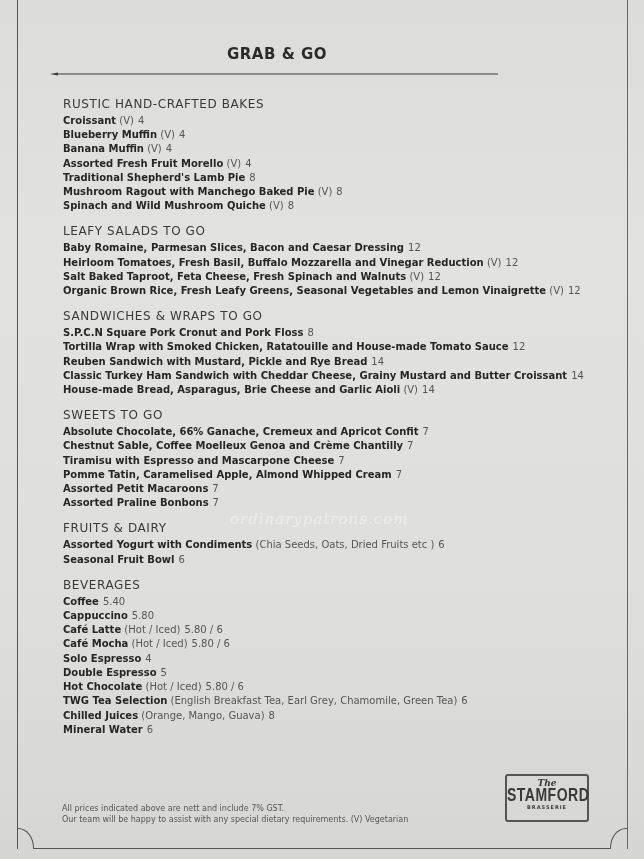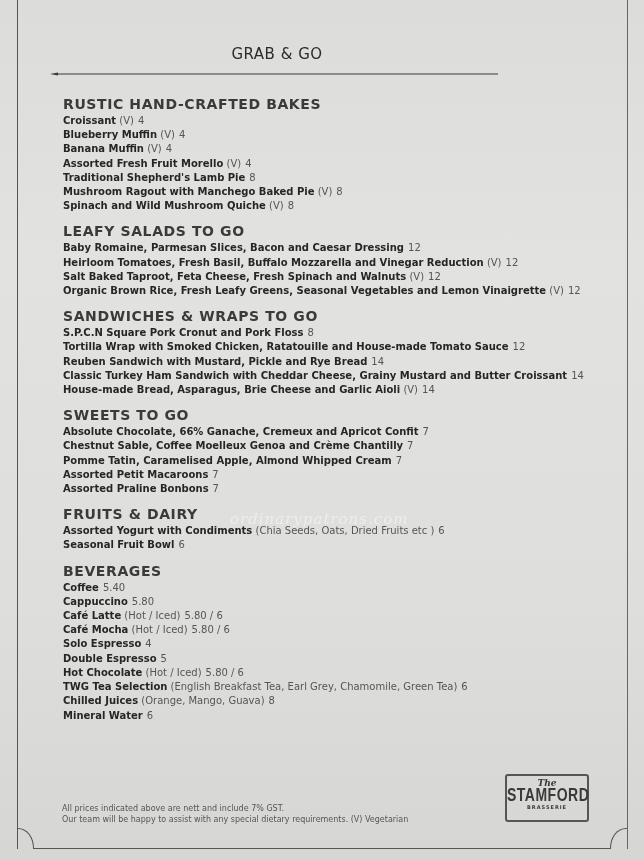--- a/index.html
+++ b/index.html
@@ -28,32 +28,32 @@
     border-top: 1px solid #555; border-right: 1px solid #555;
     border-top-right-radius: 16px 20px;
   }
   .corner-br {
     position: absolute; left: 610px; top: 828px; width: 16px; height: 20px;
     border-top: 1px solid #555; border-left: 1px solid #555;
     border-top-left-radius: 16px 20px;
   }
   .title {
     position: absolute; left: 0; width: 554px; top: 45px;
-    text-align: center; font-size: 15px; font-weight: normal; letter-spacing: 0.5px;
+    text-align: center; font-size: 15px; font-weight: bold; letter-spacing: 0.5px;
     color: #2b2b2b;
   }
   .divider {
     position: absolute; left: 44px; top: 74px; width: 448px;
   }
   .content {
     position: absolute; left: 63px; top: 96px; width: 560px;
   }
   .section { margin-bottom: 10px; }
   .section-title {
-    font-size: 14px; font-weight: bold; letter-spacing: 0.6px;
+    font-size: 12px; font-weight: normal; letter-spacing: 0.6px;
     color: #3a3a3a; margin-bottom: 2px; line-height: 16px;
   }
   .item {
     font-size: 10px; line-height: 14.2px; white-space: nowrap;
   }
   .item .name { font-weight: bold; color: #262626; }
   .item .note { color: #555; font-weight: normal; }
   .item .price { color: #555; font-weight: normal; margin-left: 4px; }
   .footer {
     position: absolute; left: 62px; top: 803px;
@@ -122,20 +122,21 @@
         <div class="item"><span class="name">Classic Turkey Ham Sandwich with Cheddar Cheese, Grainy Mustard and Butter Croissant</span><span class="price">14</span></div>
         <div class="item"><span class="name">House-made Bread, Asparagus, Brie Cheese and Garlic Aioli</span> <span class="note">(V)</span><span class="price">14</span></div>
       </div>
   </div>
 
   <div class="section">
     <div class="section-title">SWEETS TO GO</div>
     <div class="items">
         <div class="item"><span class="name">Absolute Chocolate, 66% Ganache, Cremeux and Apricot Confit</span><span class="price">7</span></div>
         <div class="item"><span class="name">Chestnut Sable, Coffee Moelleux Genoa and Crème Chantilly</span><span class="price">7</span></div>
+        <div class="item"><span class="name">Tiramisu with Espresso and Mascarpone Cheese</span><span class="price">7</span></div>
         <div class="item"><span class="name">Pomme Tatin, Caramelised Apple, Almond Whipped Cream</span><span class="price">7</span></div>
         <div class="item"><span class="name">Assorted Petit Macaroons</span><span class="price">7</span></div>
         <div class="item"><span class="name">Assorted Praline Bonbons</span><span class="price">7</span></div>
       </div>
   </div>
 
   <div class="section">
     <div class="section-title">FRUITS &amp; DAIRY</div>
     <div class="items">
         <div class="item"><span class="name">Assorted Yogurt with Condiments</span> <span class="note">(Chia Seeds, Oats, Dried Fruits etc )</span><span class="price">6</span></div>

